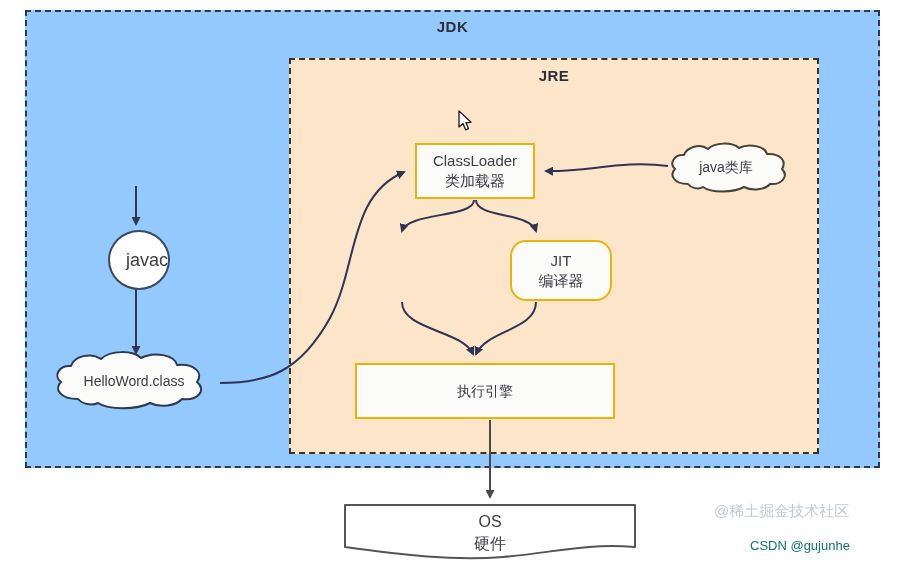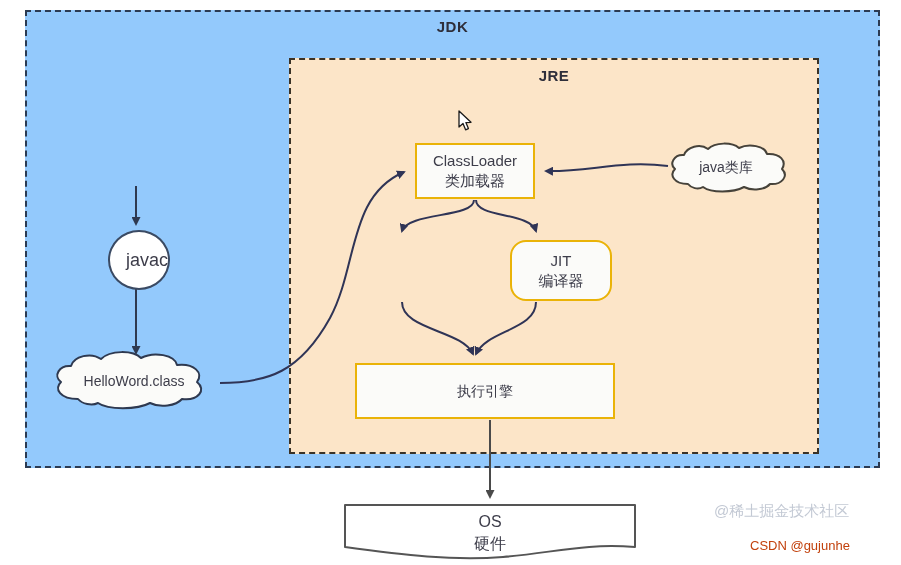--- a/index.html
+++ b/index.html
@@ -142,21 +142,21 @@
     position: absolute;
     left: 714px; top: 502px;
     color: #c3c9d4;
     font-size: 15px;
     white-space: nowrap;
     user-select: none;
   }
   #watermark-sub {
     position: absolute;
     left: 750px; top: 538px;
-    color: #c2410c;
+    color: #0f766e;
     font-size: 13px;
     white-space: nowrap;
     user-select: none;
   }
 </style>
 </head>
 <body>
 
 <div id="canvas">
 

